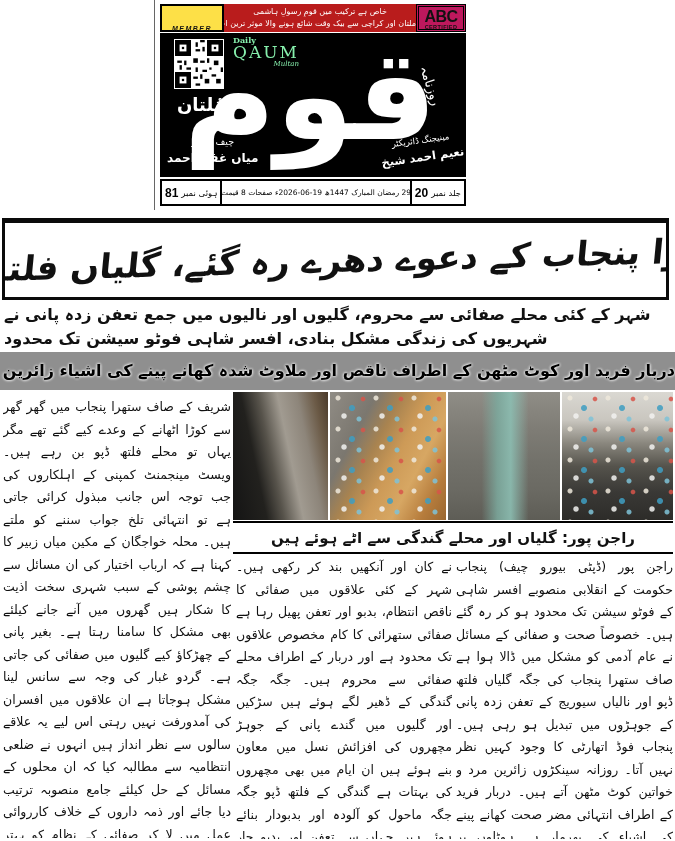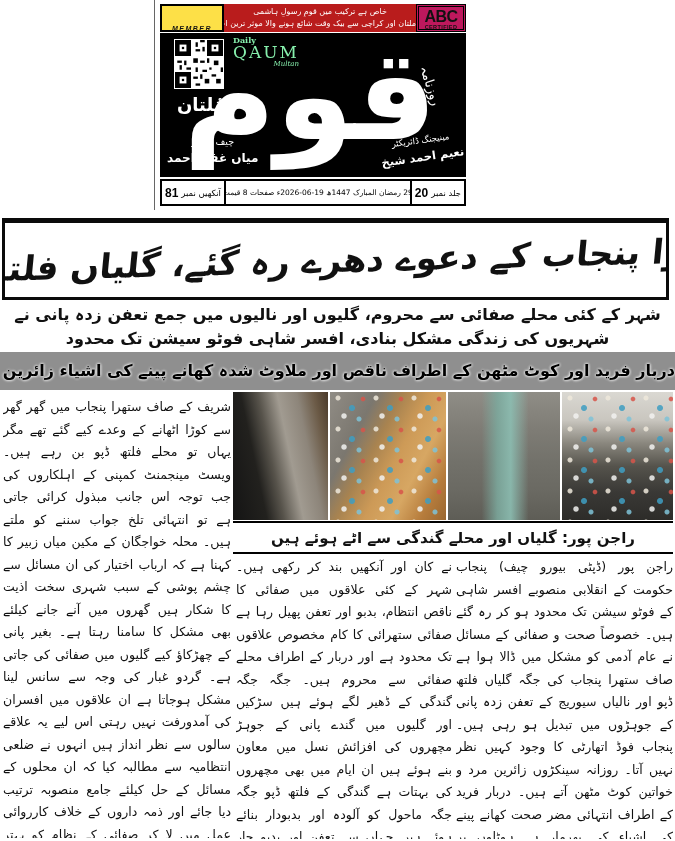--- a/index.html
+++ b/index.html
@@ -40,21 +40,21 @@
   .dl-cell .lbl{font-size:8.5px;margin-left:3px;}
   .dl-cell .num{font-size:12px;font-weight:800;font-family:"Liberation Sans",sans-serif;}
   .dl-date{flex:1;font-size:7.5px;white-space:nowrap;overflow:hidden;justify-content:center;}
   .scan-rule{position:absolute;left:154px;top:0;width:1px;height:210px;background:#666;}
   
   .headline-box{position:absolute;left:2px;top:218px;width:667px;height:82px;
                 border:3px solid #0a0a0a;border-top:5px solid #0a0a0a;box-sizing:border-box;
                 display:flex;align-items:center;justify-content:center;overflow:hidden;background:#fff;}
   .headline-text{direction:rtl;white-space:nowrap;font-weight:800;font-size:34px;
                  transform:skewX(-7deg) rotate(-1.5deg);letter-spacing:-1px;}
-  .subhead1{position:absolute;left:0;top:302px;width:675px;height:48px;direction:rtl;text-align:center;
+  .subhead1{position:absolute;left:0;top:302px;width:675px;height:48px;direction:rtl;text-align:left;
             font-size:16px;font-weight:bold;line-height:1.5;box-sizing:border-box;padding:1px 4px;overflow:hidden;}
   .subhead2{position:absolute;left:0;top:352px;width:675px;height:38px;background:#8f8f8f;direction:rtl;
             text-align:center;font-size:16px;font-weight:bold;line-height:37px;white-space:nowrap;overflow:hidden;
             color:#000;text-shadow:0 0 3px #fff,0 0 3px #fff;}
   
   .photo-strip{position:absolute;left:233px;top:392px;width:440px;height:128px;display:flex;gap:2px;}
   .photo{height:100%;position:relative;overflow:hidden;}
   .ph1{width:95px;background:linear-gradient(78deg,#141414 0%,#22211e 28%,#57534b 42%,#a19b91 58%,#8d857a 74%,#6b5a46 88%,#4a3a2a 100%);}
   .ph2{width:116px;background:linear-gradient(118deg,#908c85 0%,#7b776f 26%,#a88350 40%,#cd9a57 55%,#d7a763 70%,#b67c3c 86%,#9a6730 100%);}
   .ph3{width:112px;background:
@@ -158,21 +158,21 @@
       </div>
     </div>
 
     <div class="m-dateline">
       <div class="dl-cell dl-vol">
         <span class="lbl">جلد نمبر</span>
         <span class="num">20</span>
       </div>
       <div class="dl-cell dl-date">جمعرات 29 رمضان المبارک 1447ھ 19-06-2026ء صفحات 8 قیمت 30 روپے</div>
       <div class="dl-cell dl-iss">
-        <span class="lbl">آنکھیں نمبر</span>
+        <span class="lbl">ہوئی نمبر</span>
         <span class="num">81</span>
       </div>
     </div>
   </header>
 
   <section class="headline-box">
     <div class="headline-text">راجن پور: ستھرا پنجاب کے دعوے دھرے رہ گئے، گلیاں فلتھ ڈپو میں تبدیل</div>
   </section>
 
   <div class="subhead1">شہر کے کئی محلے صفائی سے محروم، گلیوں اور نالیوں میں جمع تعفن زدہ پانی نے شہریوں کی زندگی مشکل بنادی، افسر شاہی فوٹو سیشن تک محدود</div>

